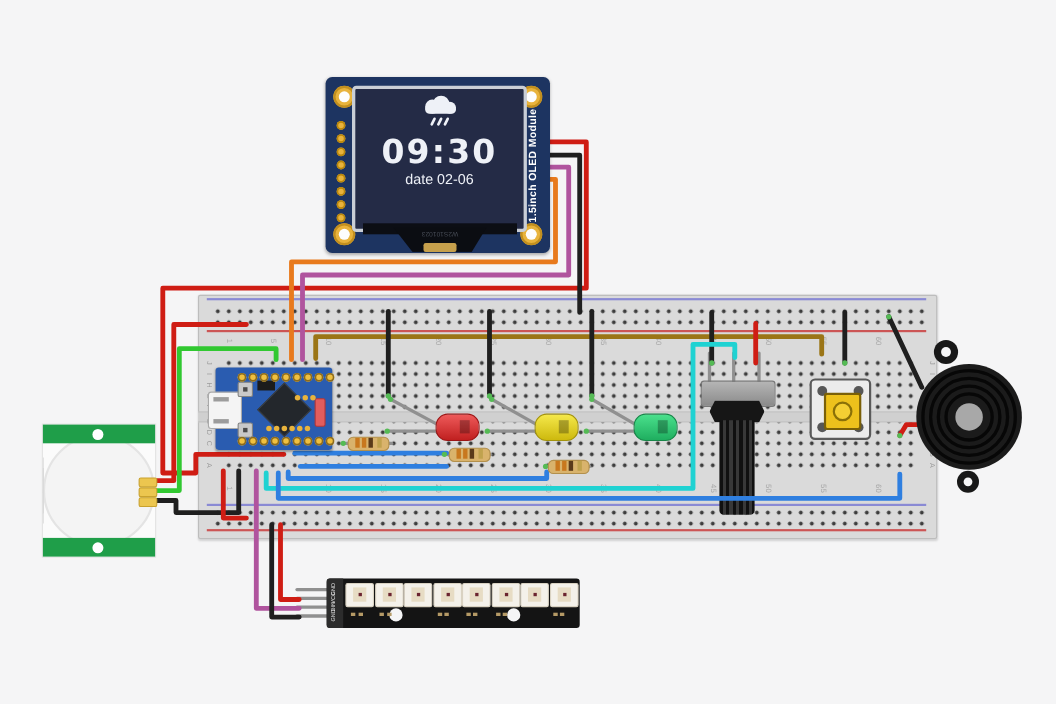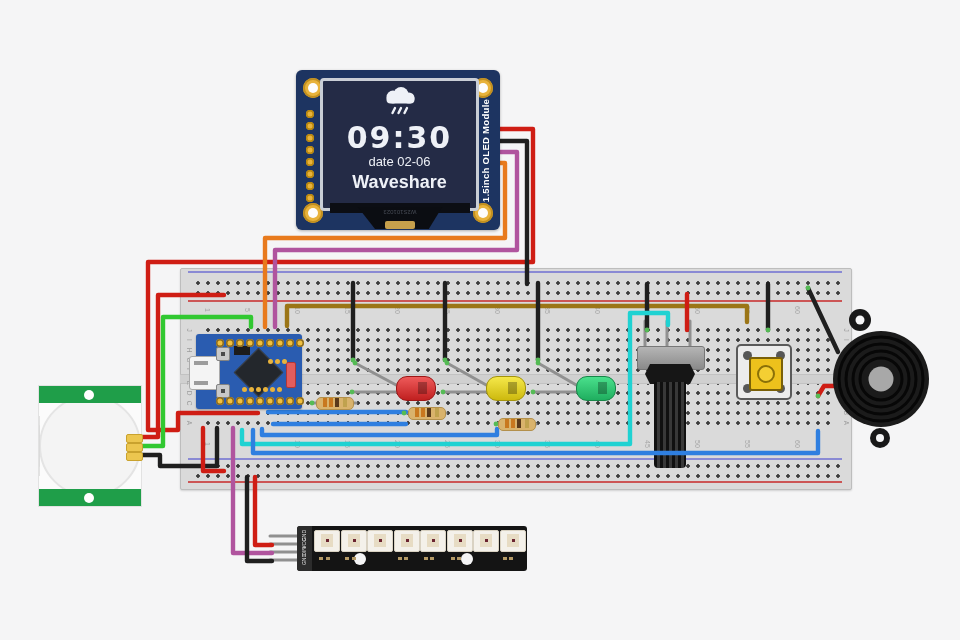--- a/index.html
+++ b/index.html
@@ -258,21 +258,20 @@
           </g>
           <g stroke="#eef1f7" stroke-width="2.4" stroke-linecap="round">
             <line x1="18" y1="22" x2="15.5" y2="27"></line>
               <line x1="24" y1="22" x2="21.5" y2="27"></line>
             <line x1="30" y1="22" x2="27.5" y2="27"></line>
           </g>
         </svg>
       </div>
       <div id="oled-time">09:30</div>
       <div id="oled-date">date 02-06</div>
-      <div id="oled-brand">Waveshare</div>
     </div>
   </div>
   <div class="abs" id="oled-conn-bar"></div>
   <div class="abs" id="oled-conn"></div>
   <div class="abs" id="oled-conn-code">W2S101023</div>
   <div class="abs" id="oled-tab"></div>
   <div class="abs" id="oled-label">1.5inch OLED Module</div>
 
   <div class="abs" id="pir">
     <svg width="102" height="120">

